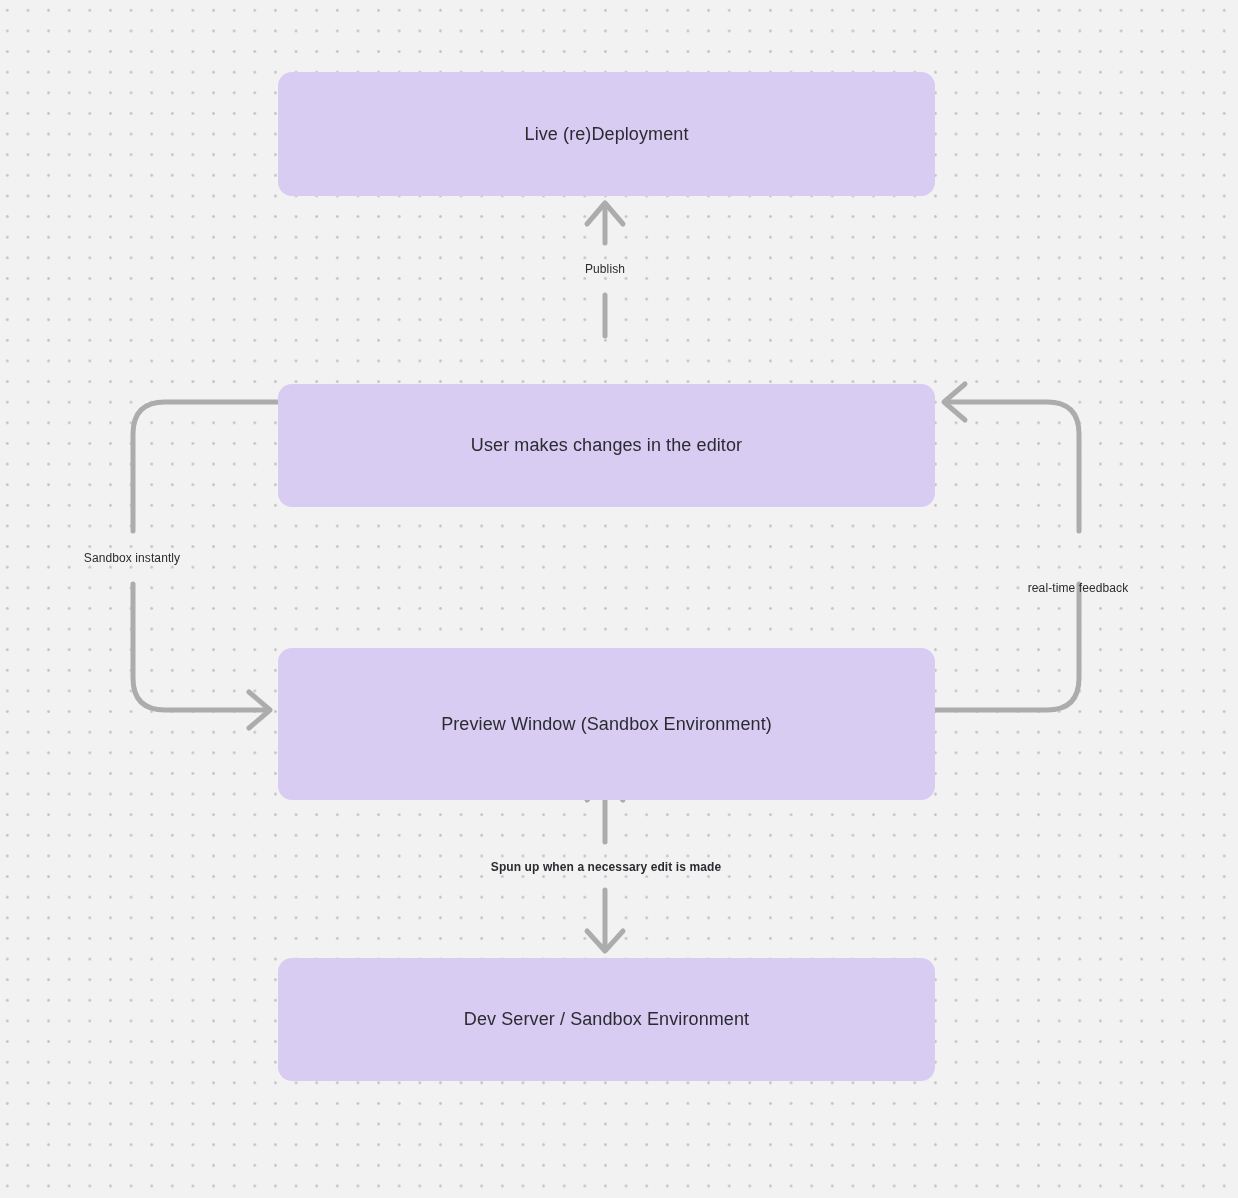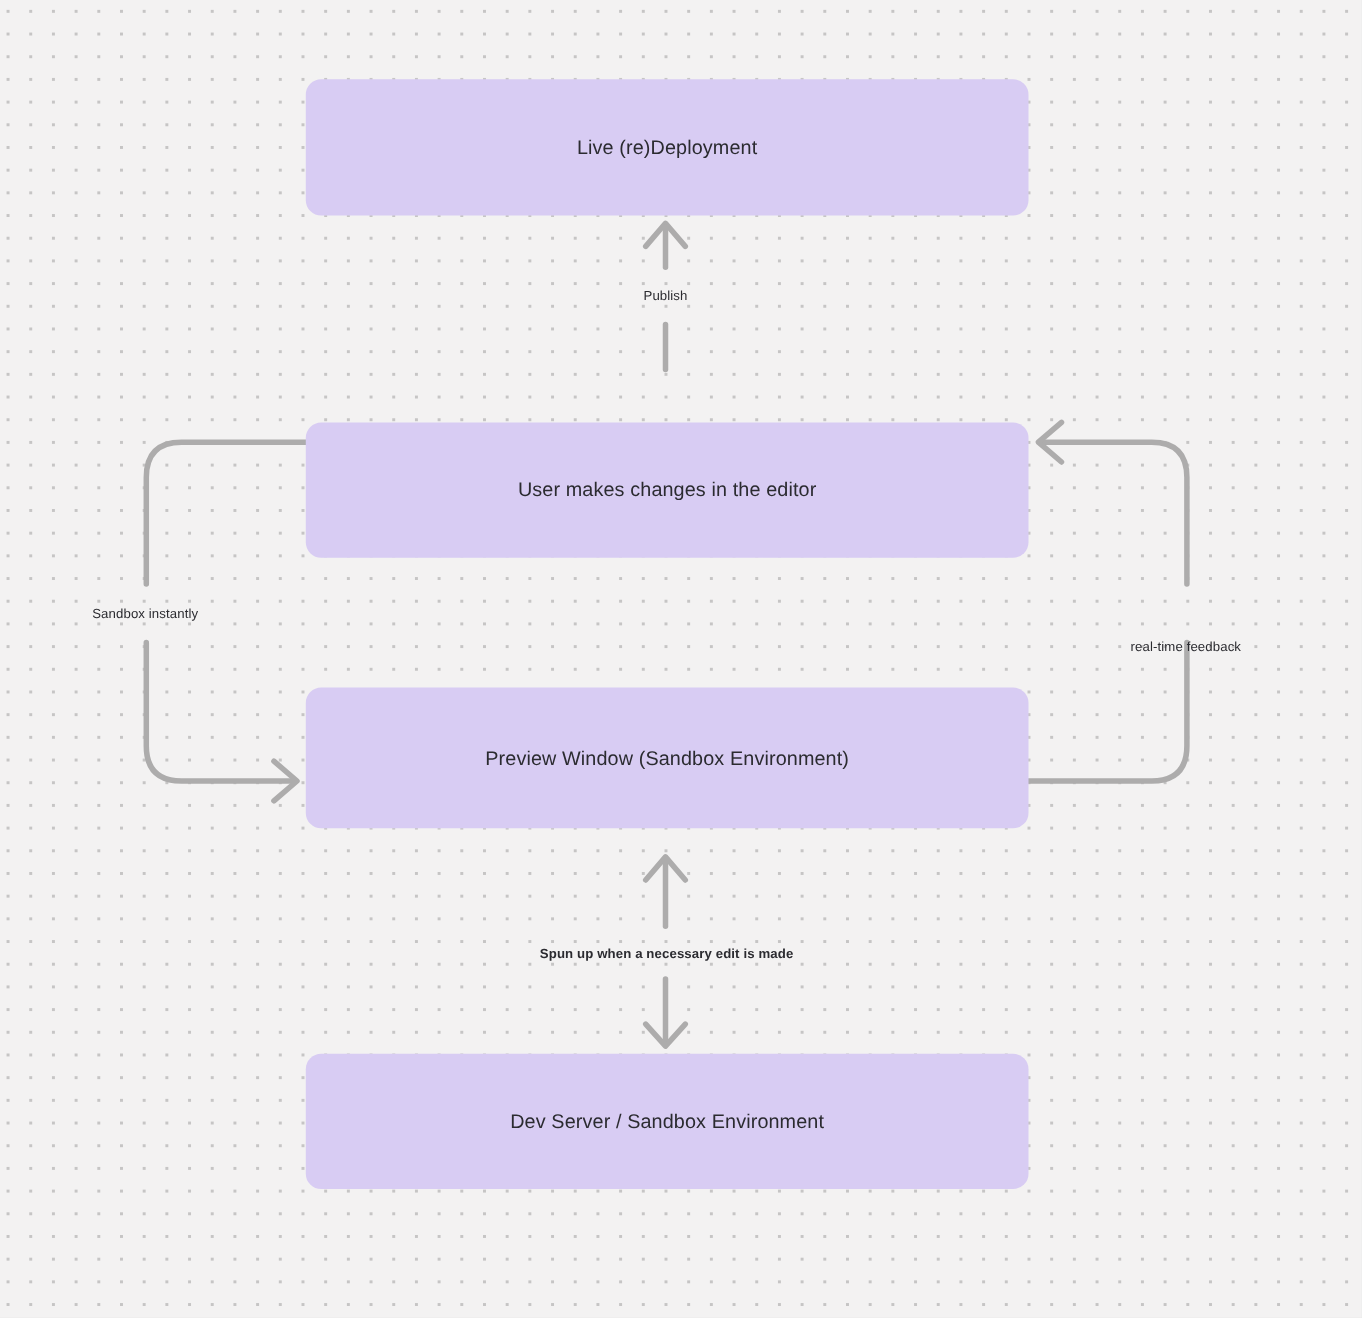--- a/index.html
+++ b/index.html
@@ -40,21 +40,21 @@
     border-radius: 14px;
     display: flex;
     align-items: center;
     justify-content: center;
     font-size: 18px;
     color: var(--text, #2b2b30);
     letter-spacing: 0.1px;
   }
   .node-1 { top: 72px; height: 124px; }
   .node-2 { top: 340px; margin-top: 44px; }
-  .node-3 { top: 625px; height: 128px; align-items: center; }
+  .node-3 { top: 648px; height: 152px; align-items: center; }
   .node-4 { top: 958px; }
   .edge-label {
     position: absolute;
     transform: translate(-50%, -50%);
     font-size: 12px;
     color: var(--text, #2b2b30);
     white-space: nowrap;
     letter-spacing: 0.1px;
   }
   .label-publish   { left: 605px;  top: 269px; }

